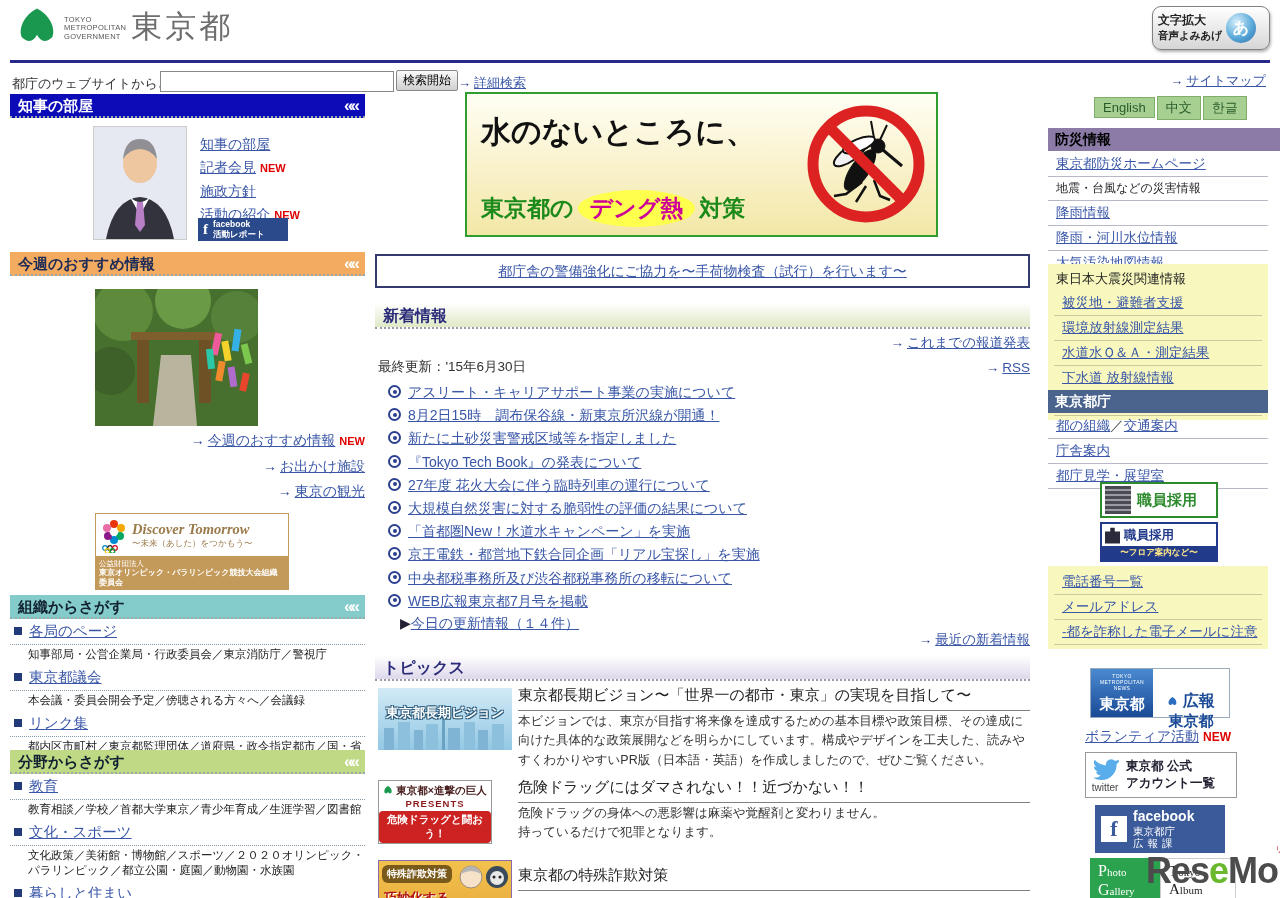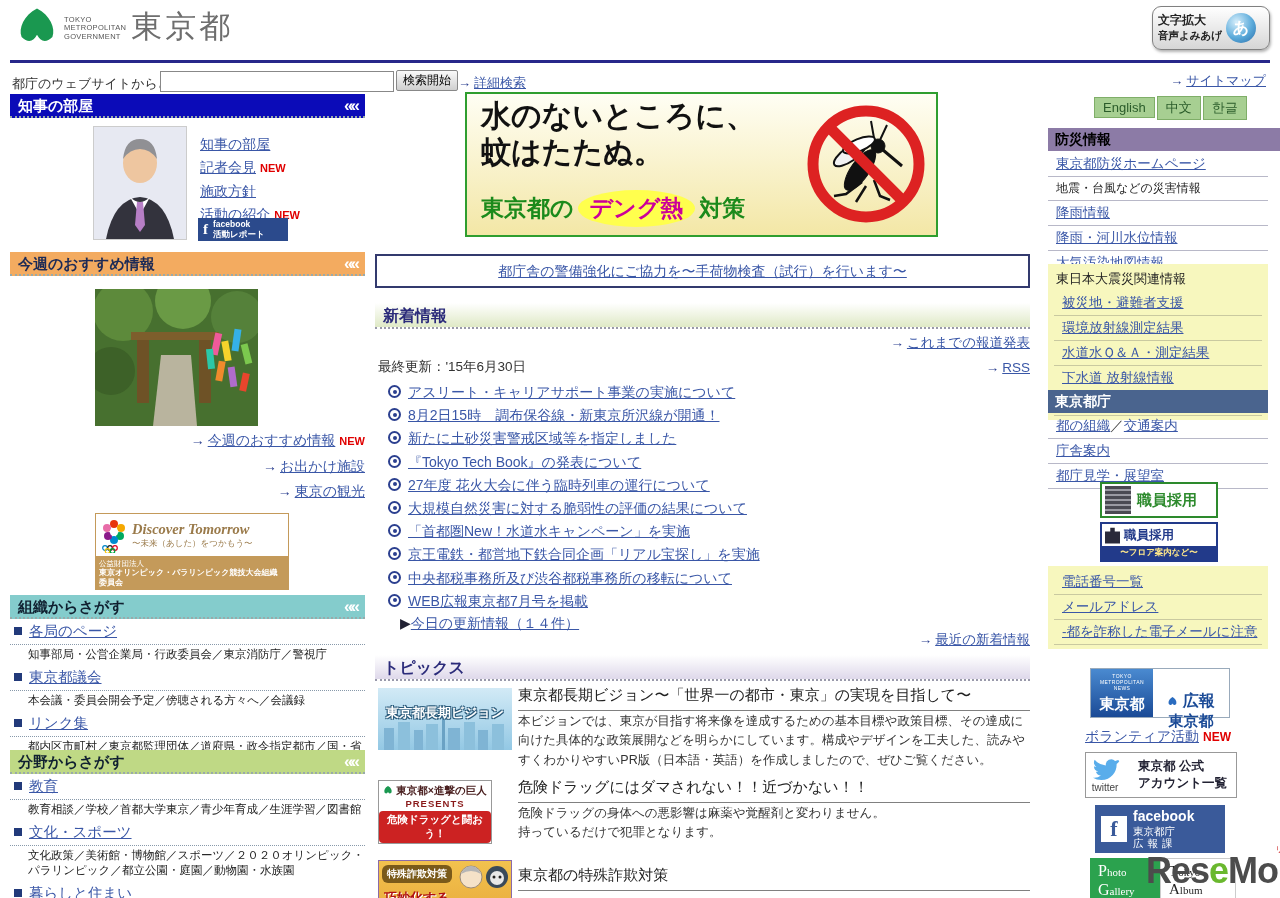--- a/index.html
+++ b/index.html
@@ -194,23 +194,22 @@
   <div class="abs" style="left:10px;top:775px;width:355px;height:123px;overflow:hidden;">
     <div class="cat-row"><span class="sq"></span><span class="link">教育</span></div>
     <div class="cat-desc">教育相談／学校／首都大学東京／青少年育成／生涯学習／図書館</div>
     <div class="cat-row"><span class="sq"></span><span class="link">文化・スポーツ</span></div>
     <div class="cat-desc">文化政策／美術館・博物館／スポーツ／２０２０オリンピック・パラリンピック／都立公園・庭園／動物園・水族園</div>
     <div class="cat-row"><span class="sq"></span><span class="link">暮らしと住まい</span></div>
 
   </div>
 
   <div class="abs" style="left:465px;top:92px;width:473px;height:145px;box-sizing:border-box;border:2px solid #2f9e2f;background:linear-gradient(#fffef4,#f3e7a6);">
-    <div style="position:absolute;left:14px;top:4px;font-size:30px;font-weight:bold;color:#111;line-height:1.2;">
+    <div style="position:absolute;left:14px;top:20px;font-size:30px;font-weight:bold;color:#111;line-height:1.2;">
       <div>水のないところに、</div>
-      <div>蚊はたたぬ。</div>
     </div>
     <div style="position:absolute;left:14px;bottom:8px;display:flex;align-items:center;font-size:23px;font-weight:bold;">
       <span style="color:#1b8a1b;">東京都の</span>
       <span style="background:#ffff4d;border-radius:50%;padding:3px 12px;color:#cc0099;margin:0 4px;">デング熱</span>
       <span style="color:#1b8a1b;">対策</span>
     </div>
     <svg class="abs" style="right:8px;top:8px;" width="124" height="124">
       <g stroke="#111" fill="#111">
         <ellipse cx="56" cy="68" rx="9" ry="24" transform="rotate(35 56 68)"></ellipse>
         <circle cx="74" cy="44" r="7"></circle>
@@ -365,21 +364,21 @@
     <span class="link">ボランティア活動</span><span class="new" style="font-size:12px;">NEW</span>
   </div>
 
   <div class="abs" style="left:1085px;top:752px;width:152px;height:46px;box-sizing:border-box;border:1px solid #999;background:#fff;display:flex;align-items:center;padding:2px 4px;">
     <div style="text-align:center;">
       <svg width="30" height="24" viewBox="0 0 24 20">
         <path d="M23 2.5c-.8.4-1.7.6-2.6.8A4.5 4.5 0 0 0 12.7 7 12.8 12.8 0 0 1 3.4 2.3 4.5 4.5 0 0 0 4.8 8.3c-.7 0-1.4-.2-2-.5a4.5 4.5 0 0 0 3.6 4.4c-.7.2-1.4.2-2 .1a4.5 4.5 0 0 0 4.2 3.1A9 9 0 0 1 2 17.2a12.7 12.7 0 0 0 6.9 2c8.3 0 12.8-6.9 12.8-12.8v-.6c.9-.6 1.6-1.4 2.2-2.3z" fill="#59adeb"></path>
       </svg>
       <div style="font-size:10px;color:#444;margin-top:-3px;">twitter</div>
     </div>
-    <div style="margin-left:18px;font-size:12.5px;font-weight:bold;color:#223;line-height:1.4;">
+    <div style="margin-left:6px;font-size:12.5px;font-weight:bold;color:#223;line-height:1.4;">
       <div>東京都 公式</div>
       <div>アカウント一覧</div>
     </div>
   </div>
 
   <div class="abs" style="left:1095px;top:805px;width:130px;height:48px;background:#3a5a9a;display:flex;align-items:center;padding:0 6px;box-sizing:border-box;">
     <div style="width:26px;height:26px;background:#fff;color:#3a5a9a;font-family:'Liberation Serif',serif;font-weight:bold;font-size:22px;text-align:center;line-height:26px;">f</div>
     <div style="margin-left:6px;color:#fff;line-height:1.2;">
       <div style="font-size:14px;font-weight:bold;">facebook</div>
       <div style="font-size:10.5px;">東京都庁</div>

